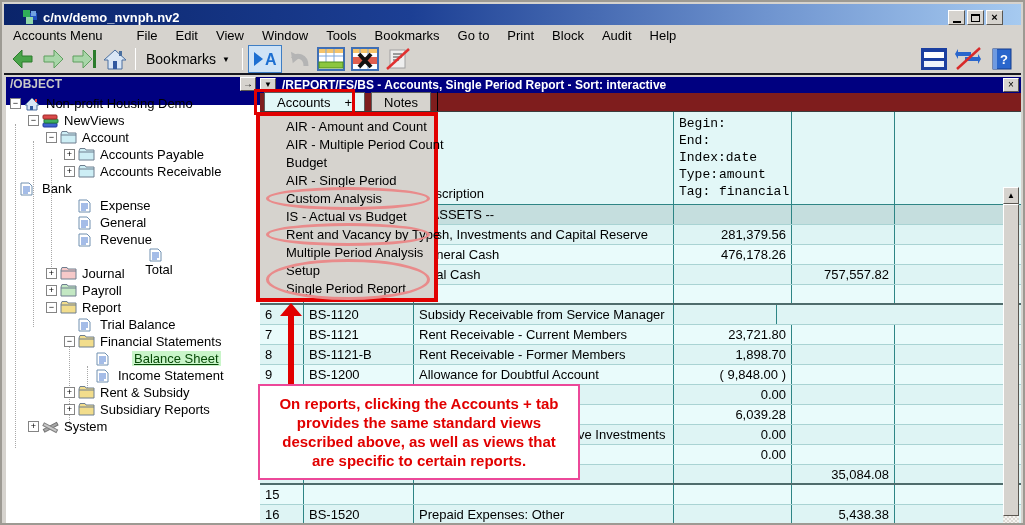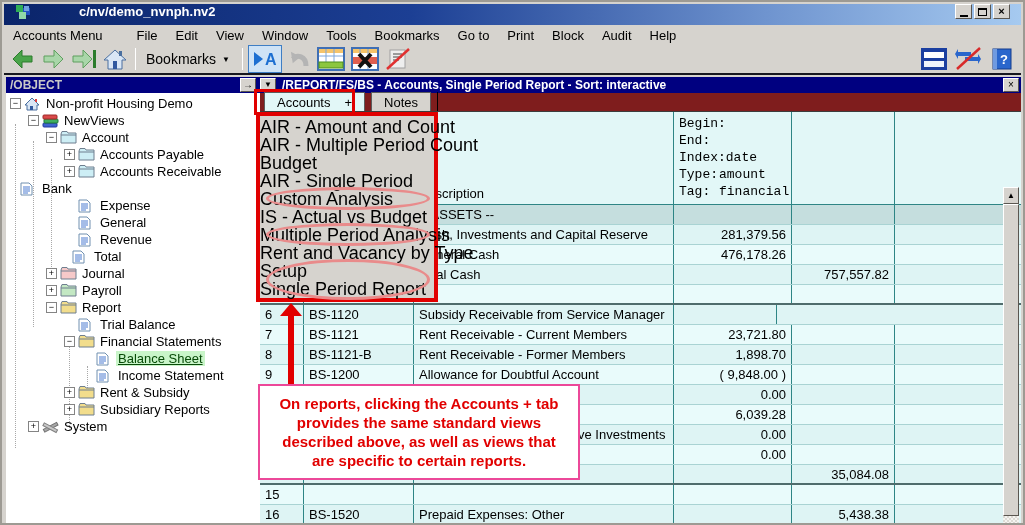--- a/index.html
+++ b/index.html
@@ -2,21 +2,21 @@
 <html><head>
 <meta charset="utf-8">
 <style>
   * { margin:0; padding:0; box-sizing:border-box; }
   html,body { width:1025px; height:525px; overflow:hidden; font-family:"Liberation Sans", sans-serif; }
   .window { position:absolute; inset:0; background:#d6d3ce; border:2px solid #9d9a93; }
 
   
   .titlebar { position:absolute; left:2px; right:2px; top:2px; height:21px;
     background:linear-gradient(90deg,#0a246a 0%,#1c3f94 40%,#6f94cf 75%,#a6caf0 100%);
-    display:flex; align-items:flex-start; padding:0 11px;gap:43px; }
+    display:flex; align-items:flex-end; padding:0 18px; }
   .titlebar .apptitle { color:#fff; font-weight:bold; font-size:13px; margin-left:5px; flex:1; }
   .winbtns { display:flex; gap:2px; }
   .winbtn { width:17px; height:15px; background:#d6d3ce; border:1px solid;
     border-color:#fff #5a5650 #5a5650 #fff; display:flex; align-items:center; justify-content:center;
     font-size:11px; font-weight:bold; color:#000; line-height:1; }
   .winbtn .minbar { width:8px; height:2px; background:#000; margin-top:8px; }
   .winbtn .maxbox { width:9px; height:8px; border:1px solid #000; border-top-width:2px; }
 
   
   .menubar { position:absolute; left:2px; right:2px; top:23px; height:20px; background:#d6d3ce;
@@ -31,32 +31,32 @@
   .tb { height:28px; min-width:30px; display:flex; align-items:center; justify-content:center; padding:0 3px; }
   .tb.active { background:#cfe3f6; border:1px solid #3f7ec4; }
   .tsep { width:1px; height:22px; background:#8f8c86; border-right:1px solid #fff; margin:0 5px; }
   .tspacer { flex:1; }
   .bookmarks-label { font-size:14px; margin:0 6px 0 2px; }
   .caret { font-size:8px; margin-right:4px; }
 
   
   .main { position:absolute; left:2px; right:2px; top:75px; bottom:0; }
   .tree-pane { position:absolute; left:0; top:0; width:256px; bottom:0; background:#fff; border-left:2px solid #d6d3ce; }
-  .pane-header { position:absolute; left:0; right:0; top:0; height:16px; background:#000080;
-    color:#c8c8c8; font-weight:bold; font-size:12px; display:flex; align-items:center; padding:0 4px; }
+  .pane-header { position:absolute; left:0; right:0; top:0; height:28px; background:#000080;
+    color:#c8c8c8; font-weight:bold; font-size:12px; display:flex; align-items:flex-start; padding:0 4px; }
   .hdr-btn { width:16px; height:14px; background:#d6d3ce; border:1px solid; border-color:#fff #5a5650 #5a5650 #fff;
     font-size:10px; line-height:12px; text-align:center; color:#000; padding:0; }
   .tree { position:absolute; left:0; right:0; top:16px; bottom:0; overflow:hidden; padding-top:2px; }
   .tree-row { position:relative; height:17px; display:flex; align-items:center; font-size:13px; white-space:nowrap; }
   .exp { width:11px; height:11px; border:1px solid #848484; background:#fff; font-size:9px; line-height:9px;
     text-align:center; color:#000; margin-right:3px; flex:none; }
   .exp-spacer { width:14px; flex:none; }
   .ticon { width:18px; height:14px; flex:none; margin-right:2px; display:flex; align-items:center; }
   .tlabel { padding:0 2px; }
-  .tlabel.selected { background:#c9f5c9; text-decoration:underline; color:#084a08; }
+  .tlabel.selected { background:#c9f5c9; text-decoration:underline; color:#084a08;margin-left:16px; }
   .guide { position:absolute; width:0; border-left:1px dotted #a8a8a8; }
 
   .report-pane { position:absolute; left:256px; right:0; top:0; bottom:0; background:#e2f7f7; }
   .report-header { position:absolute; left:0; right:0; top:0; height:16px; background:#000080;
     display:flex; align-items:center; }
   .report-title { color:#fff; font-weight:bold; font-size:12px; margin-left:6px; flex:1; white-space:nowrap; overflow:hidden; }
   .tabs-row { position:absolute; left:0; right:0; top:16px; height:19px; background:#7f1d1d; border-bottom:1px solid #3c3c3c;
     display:flex; align-items:flex-end; padding-left:4px; }
   .tab { height:19px; display:flex; align-items:center; justify-content:center; font-size:13px;
     border:1px solid #5c5c5c; border-bottom:none; background:#d6d3ce; margin-right:6px; padding:0 12px; }
@@ -91,21 +91,21 @@
   .sb-thumb { position:absolute; top:17px; left:0; width:16px; height:312px; background:#d6d3ce;
     border:1px solid; border-color:#fff #5a5650 #5a5650 #fff; }
   .sb-track { position:absolute; top:329px; bottom:0; left:0; width:16px;
     background:repeating-conic-gradient(#f5f4f1 0% 25%, #dcdad4 0% 50%) 0 0/4px 4px; }
 
   
   .ov { position:absolute; }
   .anno-tab-rect { left:252px; top:87px; width:101px; height:26px; border:3px solid #e10000; background:transparent; }
   .acct-menu { left:254px; top:110px; width:182px; height:190px; border:4px solid #e10000; background:#d6d3ce; }
   .menu-items { position:absolute; inset:0; padding-top:2px; }
-  .menu-item-row { height:18px; line-height:18px; font-size:18px; white-space:nowrap; color:#000; }
+  .menu-item-row { height:18px; line-height:18px; font-size:13px; padding-left:26px; white-space:nowrap; color:#000; }
   .oval { position:absolute; left:6px; width:164px; border:3px solid #e98b8b; border-radius:50%/50%; pointer-events:none; }
   .anno-arrow-head { left:278px; top:301px; width:0; height:0;
     border-left:11px solid transparent; border-right:11px solid transparent; border-bottom:13px solid #e10000; }
   .anno-arrow-stem { left:286px; top:312px; width:6px; height:72px; background:#e10000; }
   .anno-box { left:256px; top:382px; width:322px; height:96px; background:#fff; border:2px solid #ec4899;
     display:flex; flex-direction:column; justify-content:center; text-align:center; }
   .anno-line { color:#e10000; font-weight:bold; font-size:15px; line-height:19px; }
 </style>
 </head>
 <body>
@@ -336,21 +336,21 @@
           <div class="tree-row" style="padding-left: 58px;">
             <div class="exp-spacer"></div>
             <span class="ticon">
               <svg width="13" height="14">
                 <path d="M1 1 L9 1 L12 4 L12 13 L1 13 Z" fill="#fff" stroke="#7090b0"></path>
                 <path d="M3 5 H10 M3 7 H10 M3 9 H10 M3 11 H8" stroke="#4a7ad0"></path>
               </svg>
             </span>
             <span class="tlabel">Revenue</span>
           </div>
-          <div class="tree-row" style="padding-left: 52px;">
+          <div class="tree-row" style="padding-left: 52px; flex-direction: column;">
             <div class="exp-spacer"></div>
             <span class="ticon">
               <svg width="13" height="14">
                 <path d="M1 1 L9 1 L12 4 L12 13 L1 13 Z" fill="#fff" stroke="#7090b0"></path>
                 <path d="M3 5 H10 M3 7 H10 M3 9 H10 M3 11 H8" stroke="#4a7ad0"></path>
               </svg>
             </span>
             <span class="tlabel">Total</span>
           </div>
           <div class="tree-row" style="padding-left: 40px;">
@@ -629,22 +629,22 @@
 
   <div class="ov anno-tab-rect"></div>
   <div class="ov acct-menu">
     <div class="menu-items" id="acctmenu">
         <div class="menu-item-row">AIR - Amount and Count</div>
         <div class="menu-item-row">AIR - Multiple Period Count</div>
         <div class="menu-item-row">Budget</div>
         <div class="menu-item-row">AIR - Single Period</div>
         <div class="menu-item-row">Custom Analysis</div>
         <div class="menu-item-row">IS - Actual vs Budget</div>
+        <div class="menu-item-row">Rent and Vacancy by Type</div>
         <div class="menu-item-row">Multiple Period Analysis</div>
-        <div class="menu-item-row">Rent and Vacancy by Type</div>
         <div class="menu-item-row">Setup</div>
         <div class="menu-item-row">Single Period Report</div>
         <div class="oval" style="top: 71px; height: 23px;"></div>
         <div class="oval" style="top: 107px; height: 23px;"></div>
         <div class="oval" style="top: 143px; height: 41px;"></div>
       </div>
   </div>
   <div class="ov anno-arrow-head"></div>
   <div class="ov anno-arrow-stem"></div>
   <div class="ov anno-box" id="annobox">

